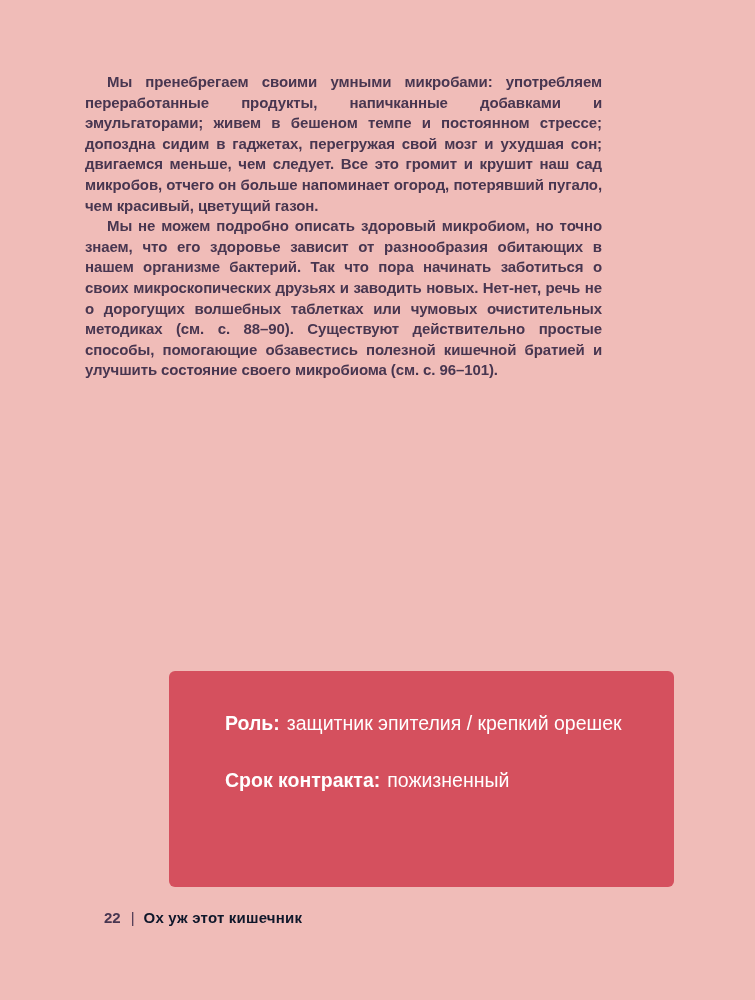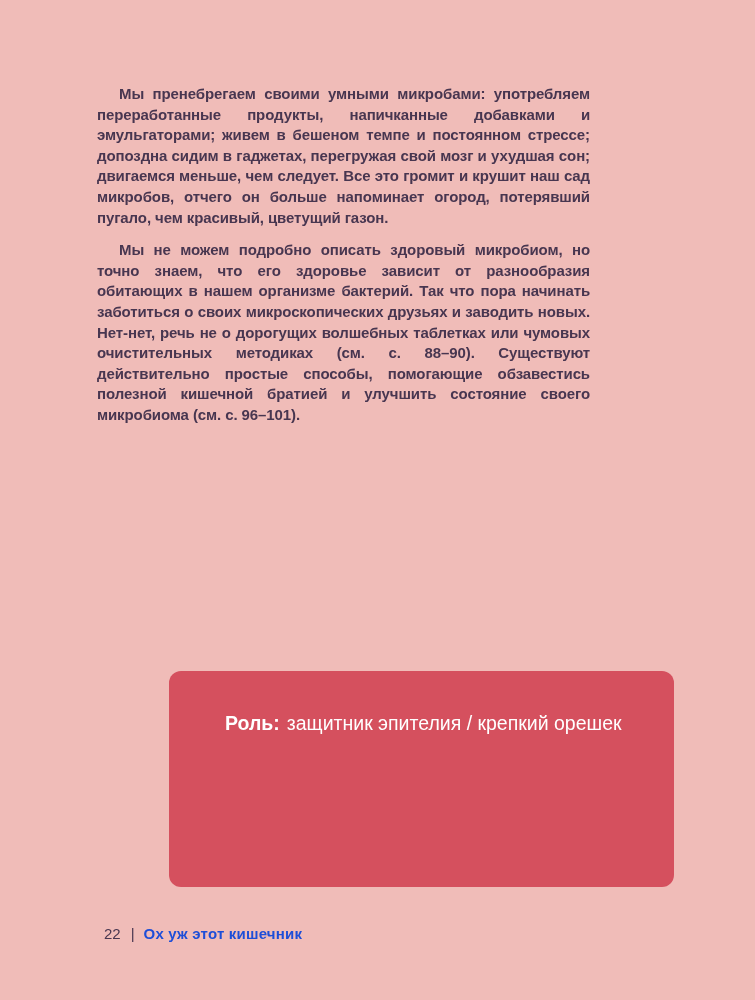--- a/index.html
+++ b/index.html
@@ -23,34 +23,34 @@
     left: 85px;
     top: 72px;
     width: 517px;
     color: #483650;
     font-size: 15px;
     line-height: 20.6px;
     font-weight: 700;
     letter-spacing: -0.1px;
   }
   .text-block p {
-    margin: 12px;
+    margin: 0;
     text-align: justify;
     text-indent: 22px;
     hyphens: auto;
     -webkit-hyphens: auto;
   }
   .contract-card {
     position: absolute;
     left: 169px;
     top: 671px;
     width: 505px;
     height: 216px;
     background: #d5505e;
-    border-radius: 12px;
+    border-radius: 6px;
     box-sizing: border-box;
     padding: 40px 30px 0 56px;
     display: flex;
     flex-direction: column;
     gap: 33px;
   }
   .card-row {
     color: #ffffff;
     font-size: 19.5px;
     line-height: 24px;
@@ -66,48 +66,50 @@
   .page-footer {
     position: absolute;
     left: 104px;
     top: 909px;
     display: flex;
     align-items: baseline;
     font-size: 15px;
   }
   .page-number {
     color: #483650;
-    font-weight: 400;
-    margin-top: 16px;
+    font-weight: 700;
   }
   .footer-sep {
     color: #483650;
     font-weight: 400;
     margin: 0 9px 0 10px;
   }
   .book-title {
-    color: #1d4ed8;
+    color: #0f172a;
     font-weight: 700;
     letter-spacing: 0.2px;
   }
 </style>
 </head>
 <body>
 
 <div class="page">
 
   <main class="text-block">
     <p>Мы пренебрегаем своими умными микробами: употребляем переработанные продукты, напичканные добавками и эмульгаторами; живем в бешеном темпе и постоянном стрессе; допоздна сидим в гаджетах, перегружая свой мозг и ухудшая сон; двигаемся меньше, чем следует. Все это громит и крушит наш сад микробов, отчего он больше напоминает огород, потерявший пугало, чем красивый, цветущий газон.</p>
     <p>Мы не можем подробно описать здоровый микробиом, но точно знаем, что его здоровье зависит от разнообразия обитающих в нашем организме бактерий. Так что пора начинать заботиться о своих микроскопических друзьях и заводить новых. Нет-нет, речь не о дорогущих волшебных таблетках или чумовых очистительных методиках (см. с. 88–90). Существуют действительно простые способы, помогающие обзавестись полезной кишечной братией и улучшить состояние своего микробиома (см. с. 96–101).</p>
   </main>
 
   <section class="contract-card">
     <div class="card-row">
       <span class="card-label">Роль:</span><span class="card-value">защитник эпителия / крепкий орешек</span>
     </div>
+    <div class="card-row">
+      <span class="card-label">Срок контракта:</span><span class="card-value">пожизненный</span>
+    </div>
   </section>
 
   <footer class="page-footer">
     <span class="page-number">22</span>
     <span class="footer-sep">|</span>
     <span class="book-title">Ох уж этот кишечник</span>
   </footer>
 
 </div>
 

